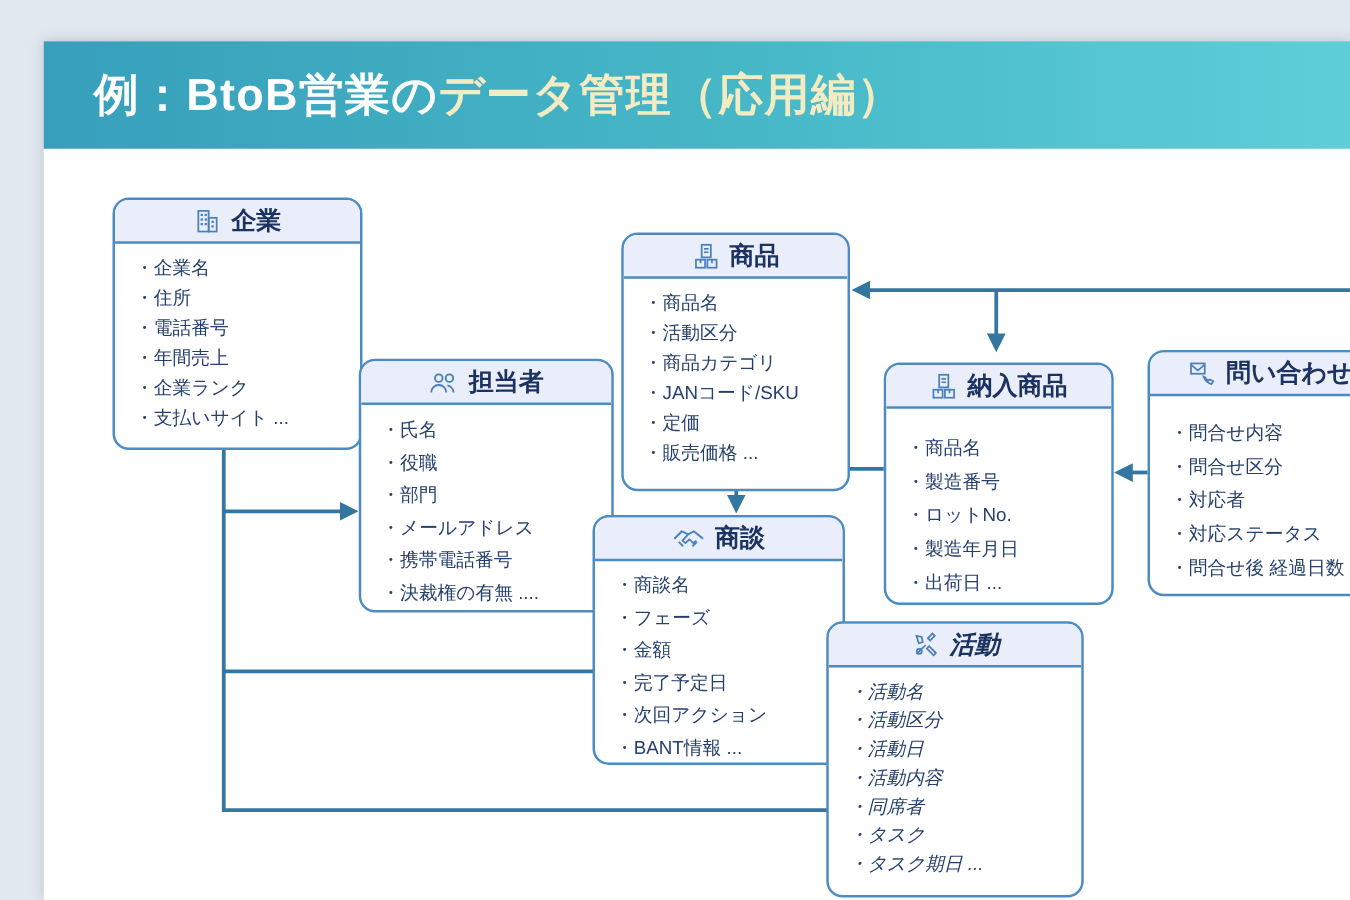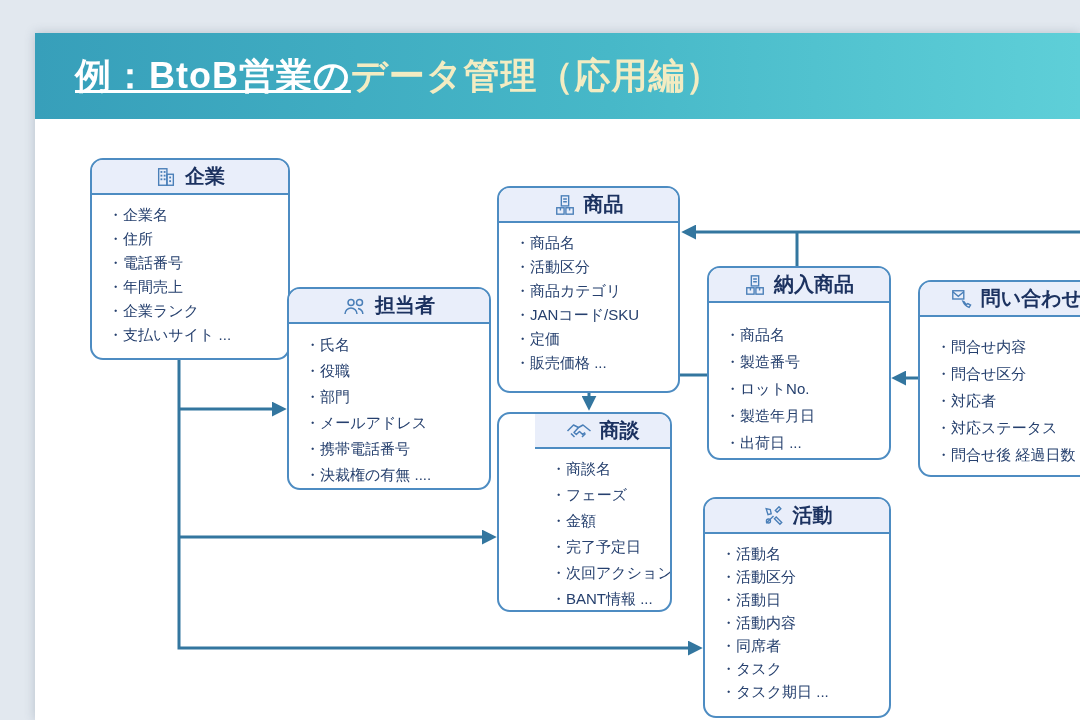--- a/index.html
+++ b/index.html
@@ -13,21 +13,21 @@
     position:absolute;left:35px;top:33px;right:0;bottom:0;
     background:#ffffff;
     box-shadow:0 0 10px rgba(60,80,100,.25);
   }
   .band{
     position:absolute;left:35px;top:33px;width:1045px;height:86px;
     background:linear-gradient(90deg,#379fba 0%,#47b8c8 55%,#5ecfd8 100%);
     display:flex;align-items:center;padding-left:40px;box-sizing:border-box;
   }
   .band-title{font-size:36px;font-weight:700;letter-spacing:1px;white-space:nowrap;}
-  .t-white{color:#ffffff;text-decoration:underline;}
+  .t-white{color:#ffffff;}
   .t-cream{color:#f3ecc2;margin-top:10px;}
 
   .wires{position:absolute;left:0;top:0;pointer-events:none;}
 
   .entity{
     position:absolute;background:#ffffff;
     border:2px solid #4d8cc2;border-radius:13px;
     box-sizing:border-box;overflow:hidden;
   }
   .entity-header{
@@ -36,24 +36,24 @@
   }
   .entity-title{font-size:20px;font-weight:700;color:#1c3260;}
   .icon{display:flex;align-items:center;}
   .icon svg{display:block;}
   .entity-body{padding:8px 6px 0 16px;font-size:15px;color:#26406e;}
   .field{line-height:var(--lh,26px);white-space:nowrap;}
 
   .e-company  {left:90px;  top:158px; width:200px; height:202px; --lh:24px;}
   .e-contact  {left:287px; top:287px; width:204px; height:203px; --lh:26px;}
   .e-product  {left:497px; top:144px; width:183px; height:207px;margin-top:42px; --lh:24px;}
-  .e-delivered{left:707px; top:266px; width:184px; height:194px; --lh:27px;}
+  .e-delivered{left:707px; top:290px; width:184px; height:194px; --lh:27px;}
   .e-inquiry  {left:918px; top:280px; width:196px; height:197px; --lh:27px;}
-  .e-deal     {left:497px; top:412px; width:175px; height:200px;padding-left:36px; --lh:26px;}
-  .e-activity {left:703px; top:497px; width:188px; height:221px; --lh:23px;}
+  .e-deal     {left:474px; top:412px; width:202px; height:200px; --lh:26px;}
+  .e-activity {left:661px; top:497px; width:206px; height:221px;font-style:italic; --lh:23px;}
   .e-delivered .entity-body{padding-top:18px;}
   .e-inquiry   .entity-body{padding-top:16px;}
   .e-deal      .entity-body{padding-top:7px;}
   .e-activity  .entity-body{}
 </style>
 </head>
 <body>
 
 <div class="stage">
   <div class="card"></div>

